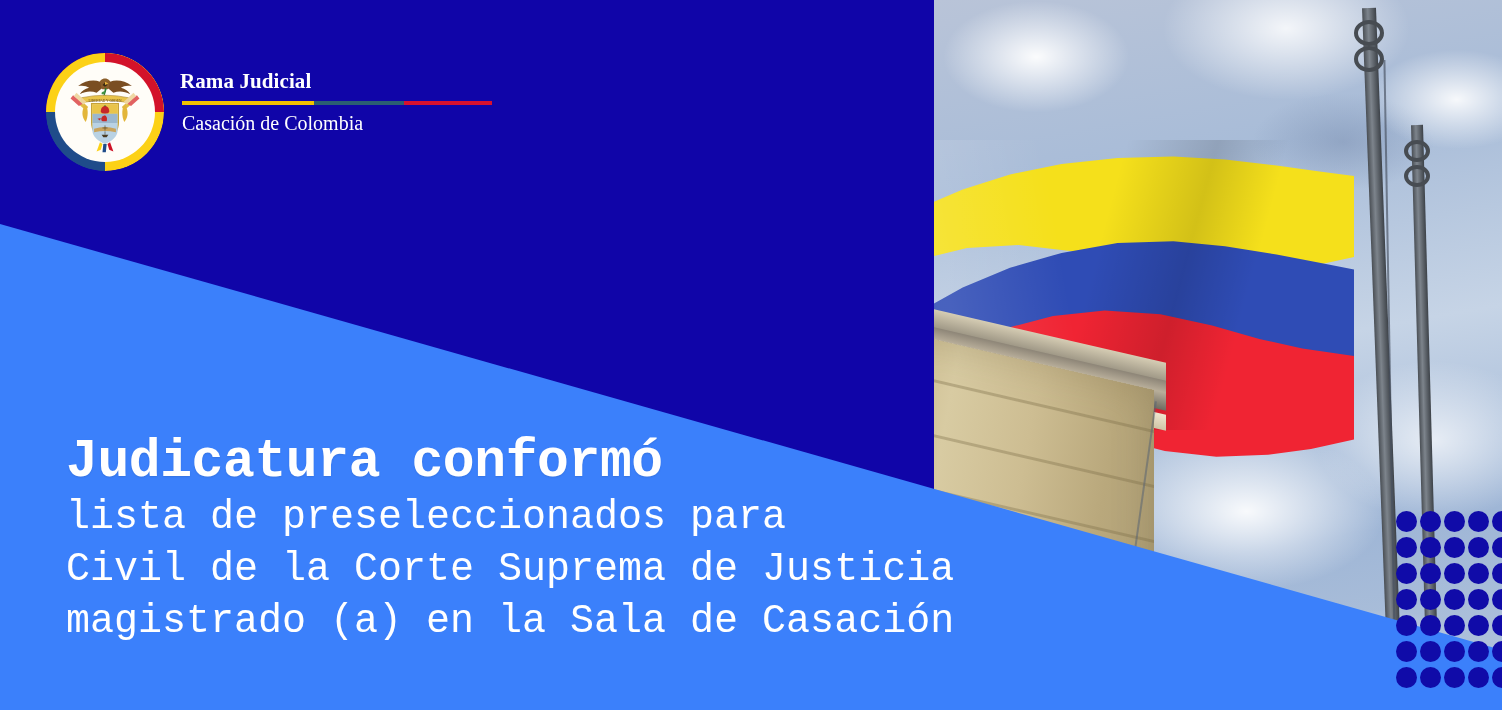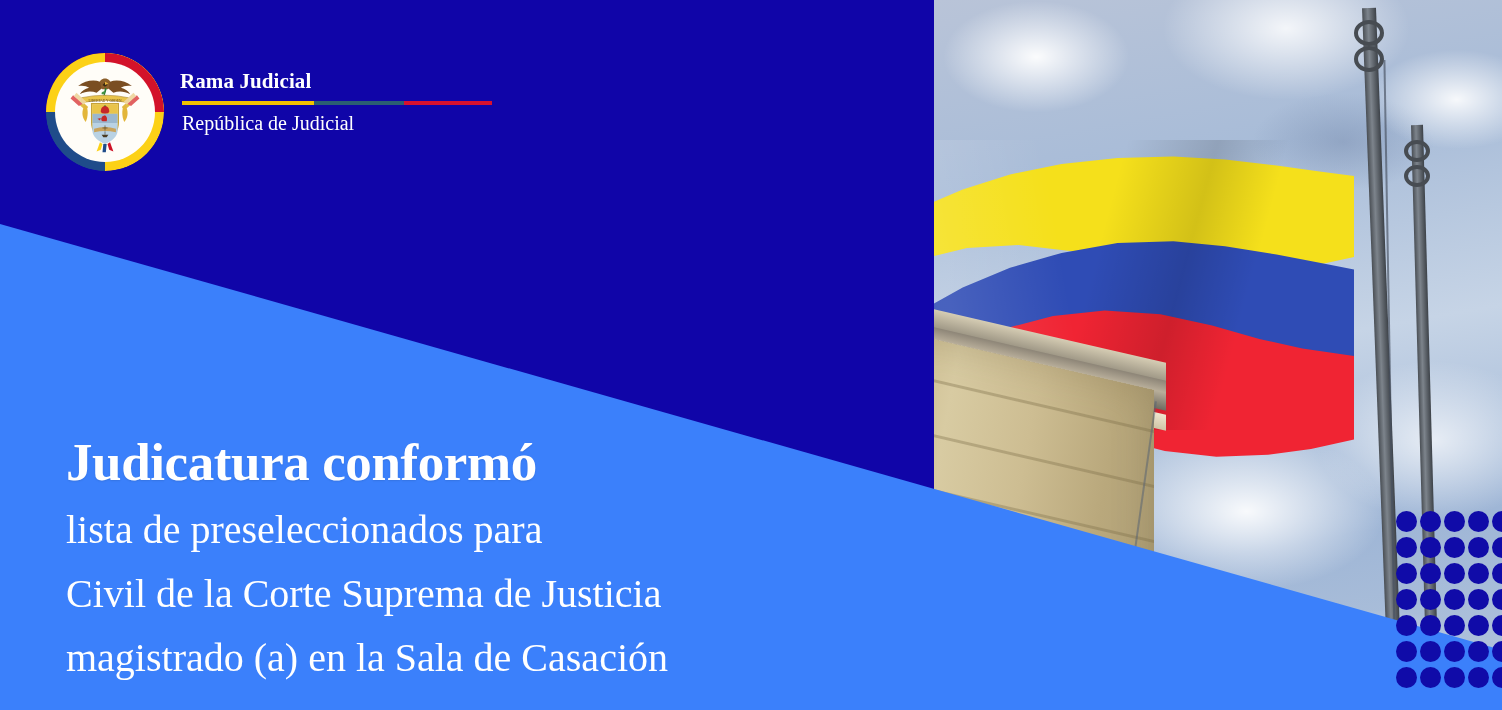--- a/index.html
+++ b/index.html
@@ -137,28 +137,28 @@
 
   .logo-text{ margin-left:16px; padding-top:16px; }
   .line1,.line2{ color:#fff; font-size:21px; line-height:25px; letter-spacing:.1px; white-space:nowrap;font-weight:bold;}
   .divider{ display:flex; width:310px; height:4px; margin:7px 0 6px 2px; }
   .d-yellow{ flex:132; background:#F2C200;}
   .d-teal{   flex:90;  background:#2B5E72;}
   .d-red{    flex:88;  background:#D8112E;}
   .line3{ color:#fff; font-size:20px; line-height:24px; white-space:nowrap; padding-left:2px;}
 
   
-  .headline{ position:absolute; left:66px; top:432px; width:700px; color:#fff; }
+  .headline{ position:absolute; left:66px; top:432px; width:700px; color:#fff;font-family:Liberation Mono, monospace; }
   .hl-main{
     font-size:53px; font-weight:700; line-height:60px;
     letter-spacing:-.4px; white-space:nowrap;
     text-shadow:0 1px 2px rgba(0,0,0,.10);
   }
   .hl-sub{ font-size:40px; font-weight:400; line-height:52px; letter-spacing:0; }
-  .hl-sub div{ white-space:nowrap;margin-top:12px; }
+  .hl-sub div{ white-space:nowrap; }
 
   
   .dots{
     position:absolute; left:1396px; top:511px;
     display:grid; grid-template-columns:repeat(5,24px); grid-auto-rows:26px;
     pointer-events:none;
   }
   .dot{ width:21px; height:21px; border-radius:50%; background:#100BA8; }
 </style>
 </head>
@@ -302,21 +302,21 @@
       </div>
     </div>
 
     <div class="logo-text">
       <div class="line1">Rama Judicial</div>
       <div class="divider">
         <span class="d-yellow"></span>
         <span class="d-teal"></span>
         <span class="d-red"></span>
       </div>
-      <div class="line3">República de Judicial</div>
+      <div class="line3">Casación de Colombia</div>
     </div>
   </div>
 
   <div class="headline">
     <div class="hl-main">Judicatura conformó</div>
     <div class="hl-sub">
       <div>lista de preseleccionados para</div>
       <div>Civil de la Corte Suprema de Justicia</div>
       <div>magistrado (a) en la Sala de Casación</div>
     </div>

